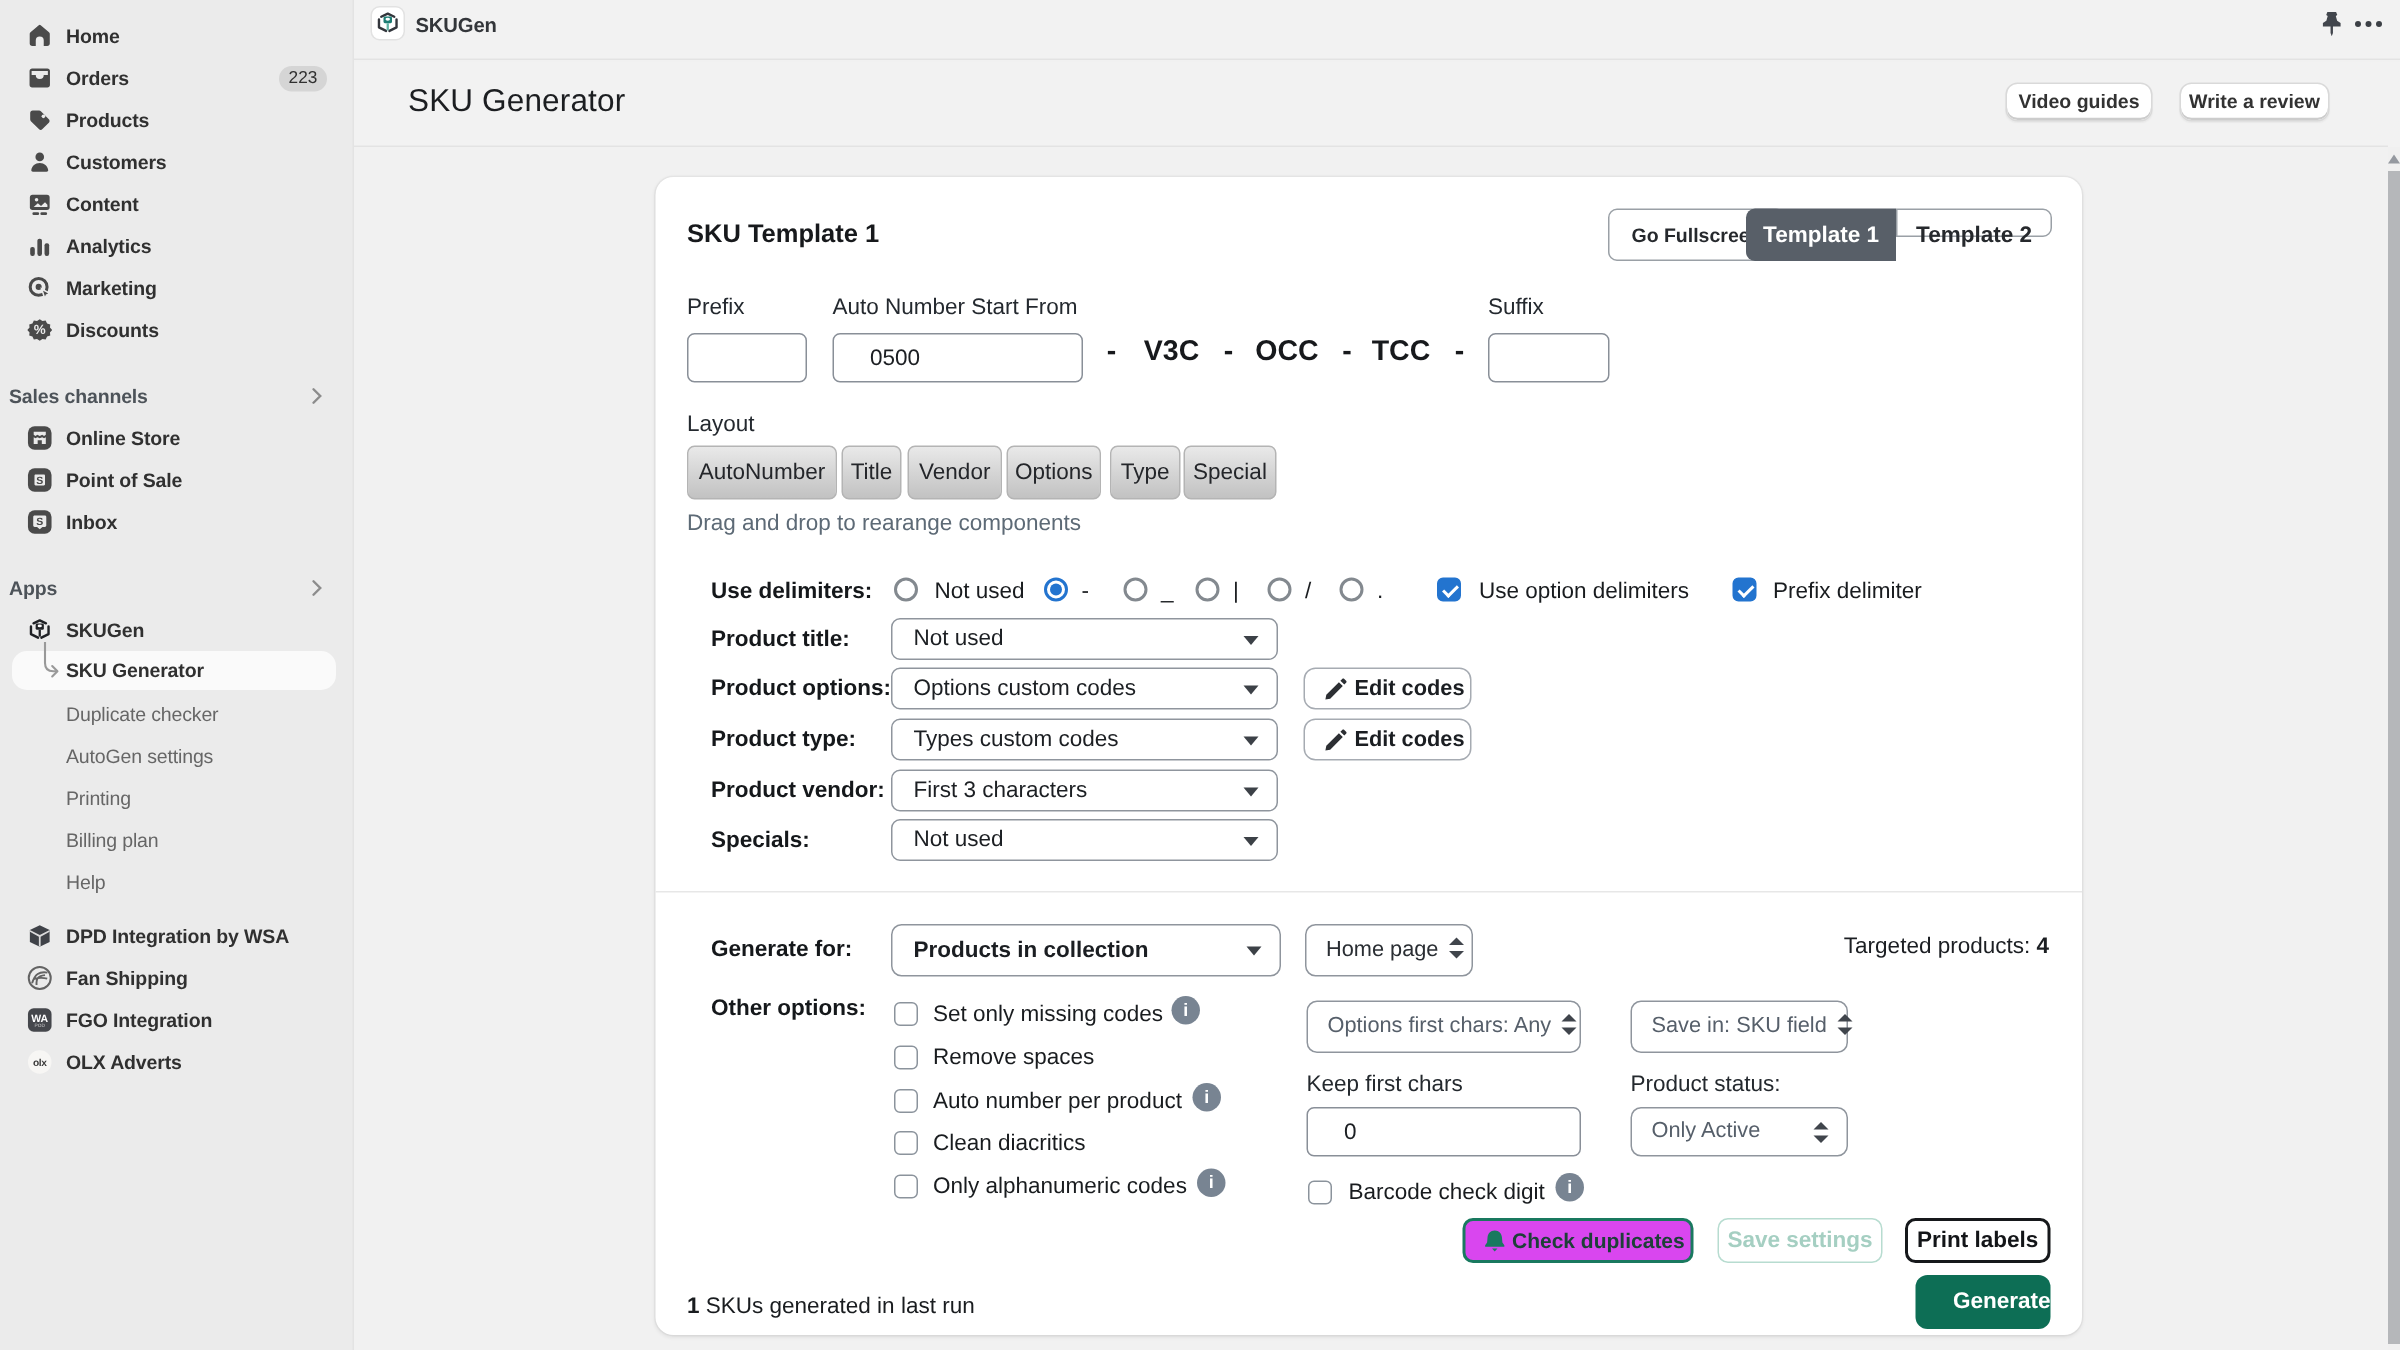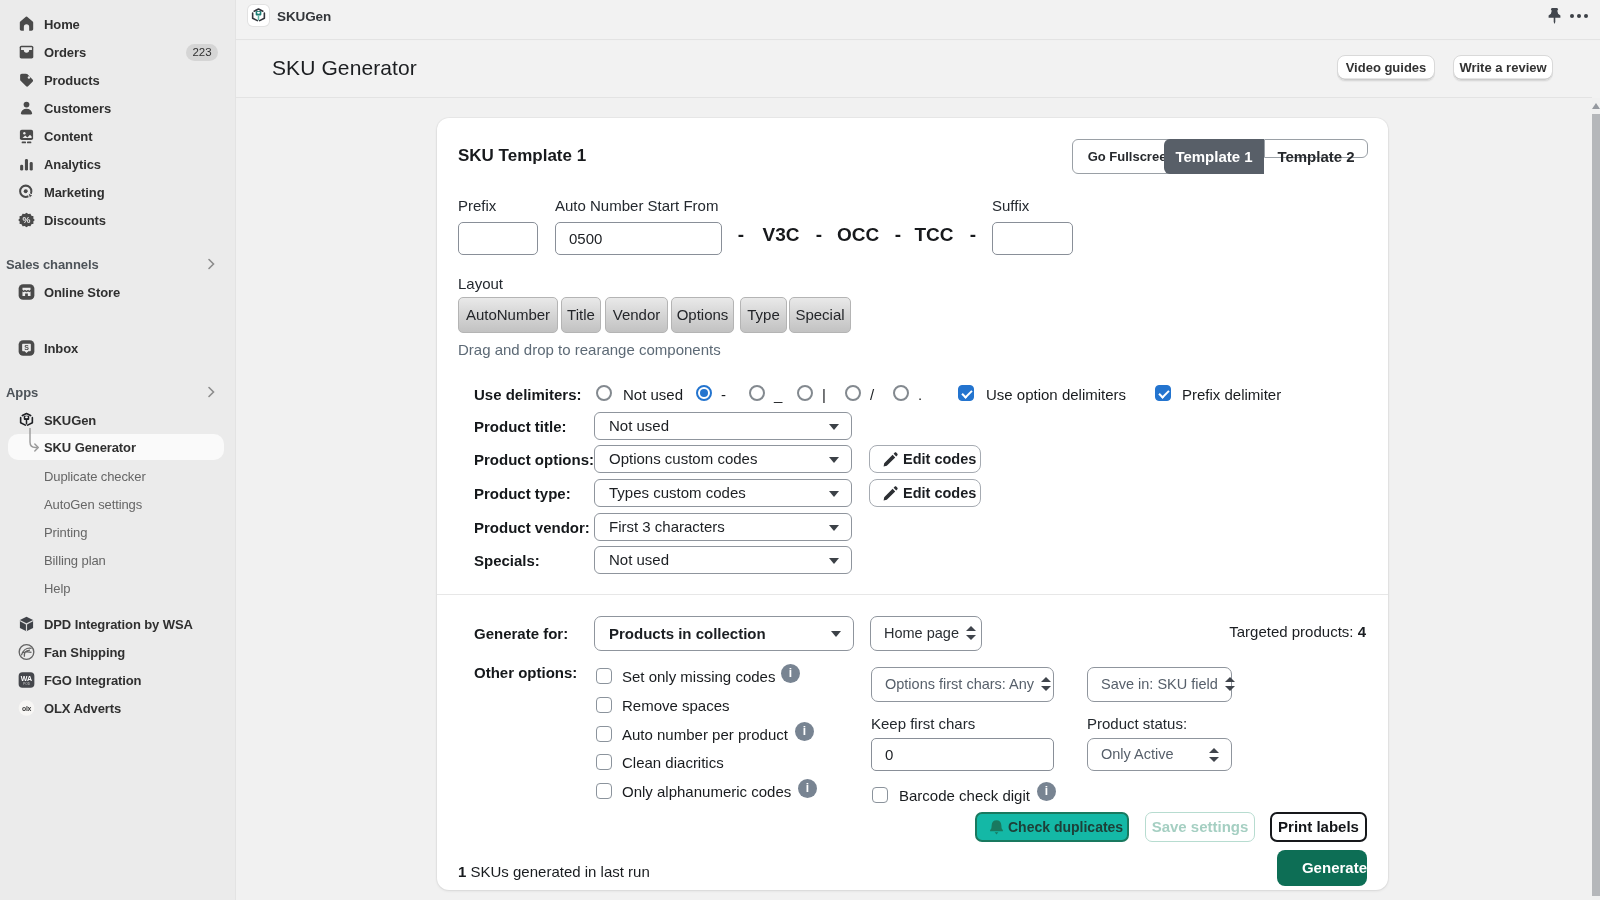--- a/index.html
+++ b/index.html
@@ -21,21 +21,21 @@
 .nav .txt.gray { font-weight:normal; color:#666; }
 .shead { position:absolute; left:6px; font-size:13px; font-weight:bold; color:#4d5359; transform:translateY(-50%); letter-spacing:-.1px; }
 .chev { position:absolute; left:207px; transform:translateY(-50%); }
 .badge { position:absolute; left:186px; top:44px; width:32px; height:17px; background:#d5d5d5; border-radius:9px; font-size:11.5px; color:#303030; text-align:center; line-height:17px; }
 .selpill { position:absolute; left:8px; top:434px; width:216px; height:26px; background:#fafafa; border-radius:10px; }
 
 .tbtn { position:absolute; top:14px; height:26px; background:#fff; border:1px solid #d9d9d9; border-radius:8px; box-shadow:inset 0 -1.5px 0 #cccccc, 0 1px 1px rgba(0,0,0,.04); font-size:13px; font-weight:bold; color:#323232; text-align:center; line-height:24px; }
 
 .lbl { position:absolute; font-size:15px; color:#24292f; transform:translateY(-50%); white-space:nowrap; }
 .blbl { position:absolute; font-size:15px; font-weight:bold; color:#15181b; transform:translateY(-50%); white-space:nowrap;margin-left:16px; }
-.inp { position:absolute; height:33px; background:#fff; border:1px solid #898f98; border-radius:5px; font-size:15px; color:#1c1f23; padding-left:13px; line-height:31px; }
+.inp { position:absolute; height:33px; background:#fff; border:1px solid #898f98; border-radius:5px; font-size:15px; color:#1c1f23; padding-left:24px; line-height:31px; }
 .sel { position:absolute; height:28px; background:#fff; border:1px solid #8f959d; border-radius:6px; font-size:15px; color:#1c1f23; padding-left:14px; line-height:26px; }
 .sel .car { position:absolute; right:12px; top:11px; width:0; height:0; border-left:5px solid transparent; border-right:5px solid transparent; border-top:6px solid #3c4147; }
 .sel2 { position:absolute; height:35px; background:#fff; border:1px solid #8f959d; border-radius:7px; font-size:14.5px; color:#565f6a; padding-left:13px; line-height:33px; white-space:nowrap; }
 .updn { display:inline-block; position:relative; width:10px; height:14px; margin-left:7px; vertical-align:-2px; }
 .updn i { position:absolute; left:0; width:0; height:0; border-left:5px solid transparent; border-right:5px solid transparent; }
 .updn .u { top:0; border-bottom:5px solid #40454c; }
 .updn .d { bottom:0; border-top:5px solid #40454c; }
 .chip { position:absolute; top:179px; height:36px; border:1px solid #b4b4b4; border-radius:5px; background:linear-gradient(180deg,#e9e9e9 0%,#d4d4d4 52%,#c2c2c2 100%); font-size:15px; color:#24262a; text-align:center; line-height:34px; }
 .cb { position:absolute; width:16px; height:16px; border:1.5px solid #8b939c; border-radius:4px; background:#fff; }
 .cb.on { background:#2374cf; border-color:#2374cf; }
@@ -176,21 +176,21 @@
 <div class="inp" style="left:434px; top:620px; width:183px;">0</div>
 <span class="lbl" style="left:650px; top:605px; color:#24292e;">Product status:</span>
 <div class="sel2" style="left:650px; top:620px; width:145px; height:33px; line-height:31px;">Only Active<span class="updn" style="position:absolute; right:12px; top:9px; margin-left:0;">
           <i class="u"></i>
           <i class="d"></i>
         </span></div>
 <div class="cb" style="left:435px; top:669px;"></div>
 <span class="lbl" style="left:462px; top:677px; color:#191c1f;">Barcode check digit</span>
 <div class="info" style="left:600px; top:664px;">i</div>
 
-<div class="abs" style="left:538px; top:694px; width:154px; height:30px; background:#14b8a6; border:2px solid #19795f; border-radius:7px;">
+<div class="abs" style="left:538px; top:694px; width:154px; height:30px; background:#d946ef; border:2px solid #19795f; border-radius:7px;">
 <svg style="position:absolute;left:11px;top:5px" width="17" height="17" viewBox="0 0 17 17">
           <path fill="#19795f" d="M8.5 1.3c2.9 0 4.6 2 4.8 4.6l.3 3.4 1.3 1.9v1H2.1v-1l1.3-1.9.3-3.4c.2-2.6 1.9-4.6 4.8-4.6z"></path>
           <path fill="#19795f" d="M6.7 13.3h3.6L8.5 15.4z"></path>
         </svg>
 <span class="abs" style="left:31px; top:5px; font-size:14px; font-weight:bold; color:#1d4038; white-space:nowrap;">Check duplicates</span>
       </div>
 <div class="abs" style="left:708px; top:694px; width:110px; height:30px; background:#fff; border:1px solid #b7dcd0; border-radius:7px; font-size:15px; font-weight:bold; color:#a5cfc2; text-align:center; line-height:28px;">Save settings</div>
 <div class="abs" style="left:833px; top:694px; width:97px; height:30px; background:#fff; border:2px solid #16181b; border-radius:7px; font-size:15px; font-weight:bold; color:#131518; text-align:center; line-height:26px;">Print labels</div>
 <div class="abs" style="left:840px; top:732px; width:90px; height:36px; background:#0d6e55; border-radius:8px; font-size:15px; font-weight:bold; color:#fff; text-align:right; line-height:36px;">Generate</div>
 <span class="lbl" style="left:21px; top:753px; color:#191c1f;"><b>1</b> SKUs generated in last run</span>
@@ -263,20 +263,28 @@
 <svg class="chev" style="top:264px" width="8" height="12" viewBox="0 0 8 12">
       <path d="M2 1.5L6.5 6 2 10.5" fill="none" stroke="#8c8c8c" stroke-width="1.6" stroke-linecap="round"></path>
     </svg>
 <div class="nav" style="top:278px">
       <svg class="ico" viewBox="0 0 16 16">
         <rect x="0.6" y="0.6" width="14.8" height="14.8" rx="4.2" fill="#4a4a4a"></rect>
         <path fill="#ebebeb" d="M4.2 4h7.6v1.9l-1.1.9-1.2-.9-1.5.9-1.5-.9-1.2.9-1.1-.9z"></path>
         <path fill="#ebebeb" d="M4.2 7.6l1.1.6 1.2-.6 1.5.6 1.5-.6 1.2.6 1.1-.6v4.2H9.3V9.4H6.7v2.4H4.2z"></path>
       </svg>
       <span class="txt">Online Store</span>
+    </div>
+<div class="nav" style="top:306px">
+      <svg class="ico" viewBox="0 0 16 16">
+        <rect x="0.6" y="0.6" width="14.8" height="14.8" rx="4.2" fill="#4a4a4a"></rect>
+        <path fill="#ebebeb" d="M5.4 4.6h5.2c.4 0 .7.3.7.7v5.4c0 .4-.3.7-.7.7H5.4c-.4 0-.7-.3-.7-.7V5.3c0-.4.3-.7.7-.7z"></path>
+        <text x="8" y="10.4" font-size="6.6" font-weight="bold" fill="#4a4a4a" text-anchor="middle" font-family="Liberation Sans">S</text>
+      </svg>
+      <span class="txt">Point of Sale</span>
     </div>
 <div class="nav" style="top:334px">
       <svg class="ico" viewBox="0 0 16 16">
         <rect x="0.6" y="0.6" width="14.8" height="14.8" rx="4.2" fill="#4a4a4a"></rect>
         <path fill="#ebebeb" d="M4.8 3.9h6.4c.5 0 .9.4.9.9v5.4c0 .5-.4.9-.9.9H9.7L8 12.6l-1.7-1.5H4.8c-.5 0-.9-.4-.9-.9V4.8c0-.5.4-.9.9-.9z"></path>
         <text x="8" y="9.8" font-size="6.6" font-weight="bold" fill="#4a4a4a" text-anchor="middle" font-family="Liberation Sans">S</text>
       </svg>
       <span class="txt">Inbox</span>
     </div>
 

